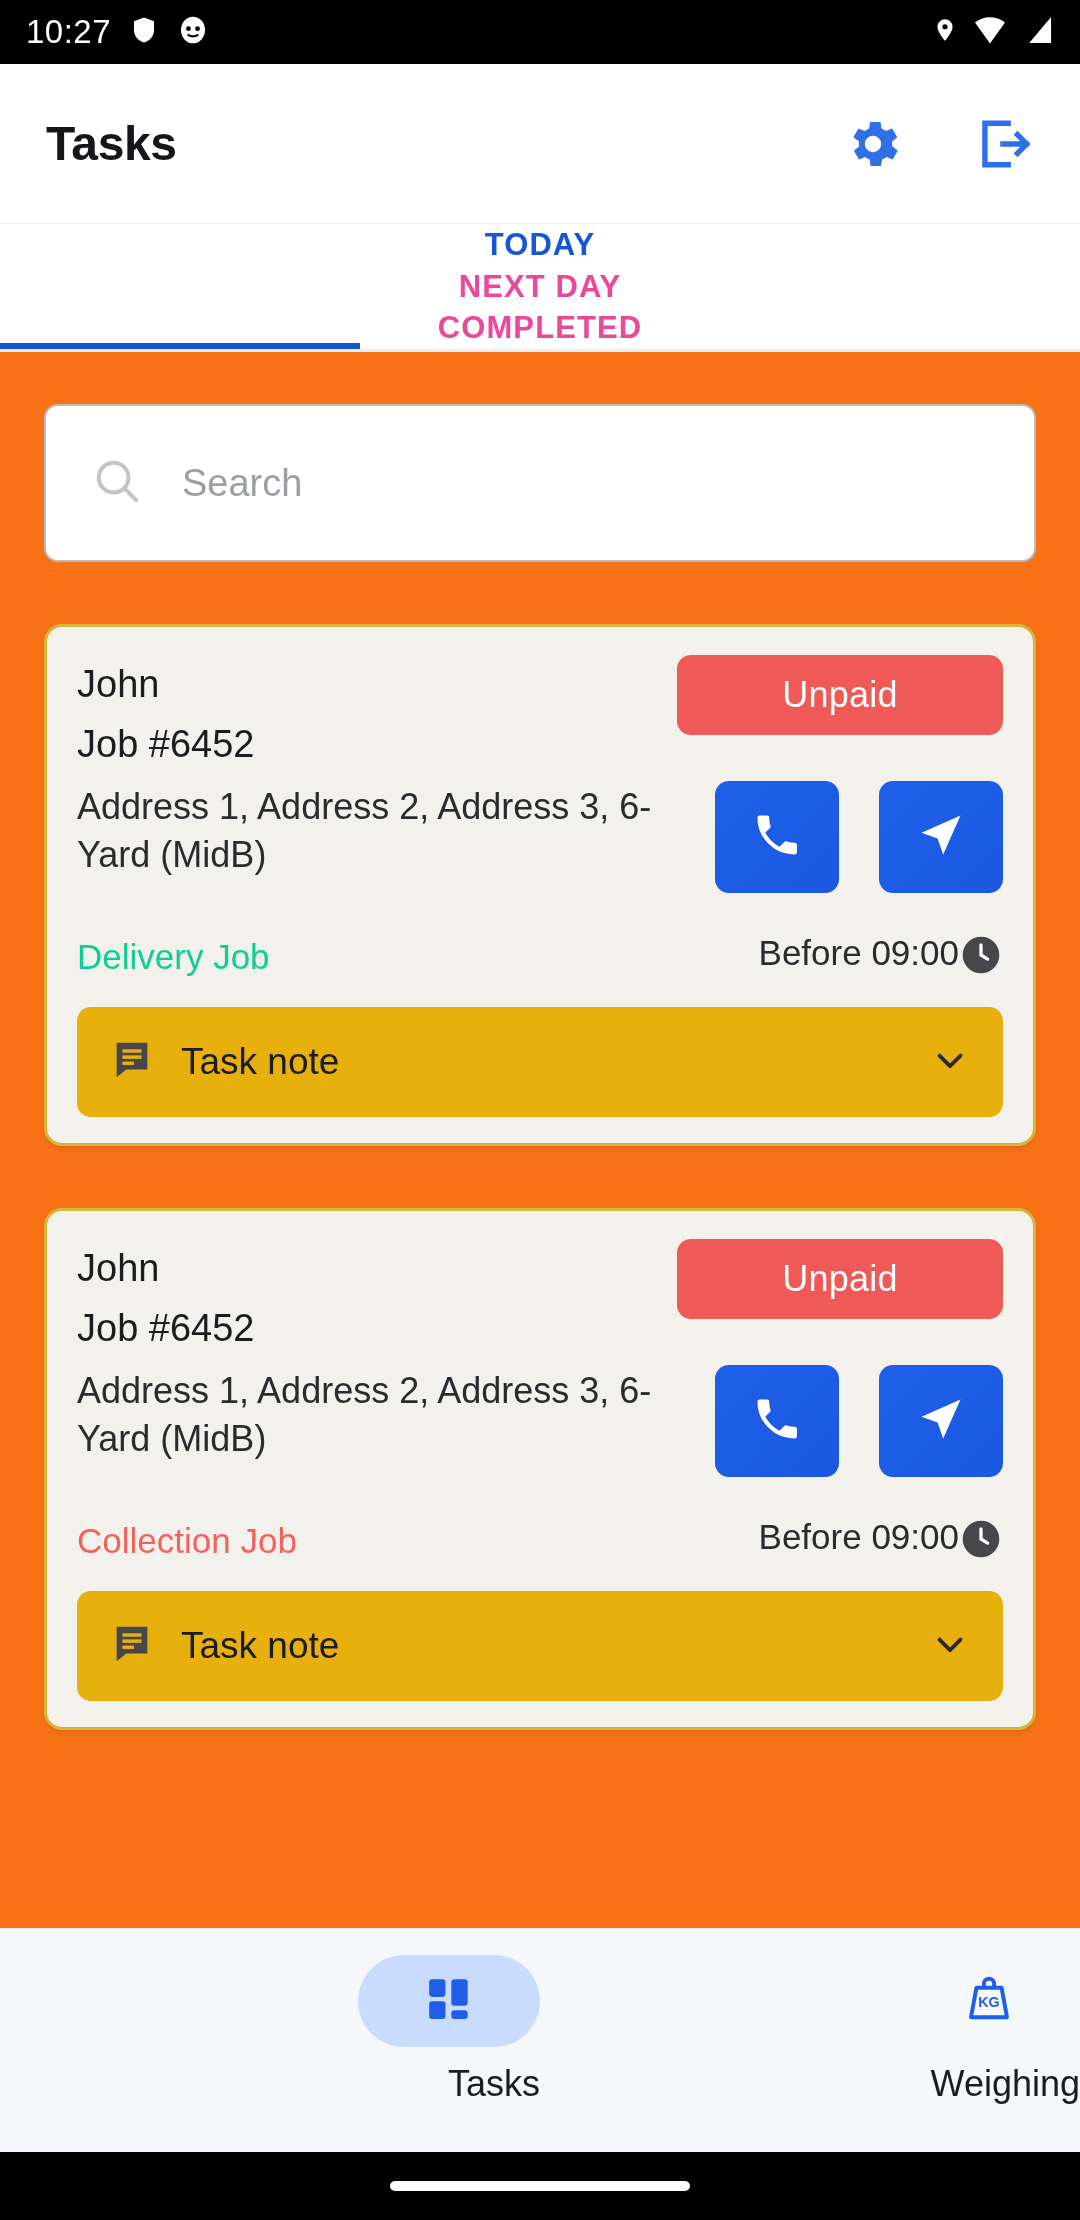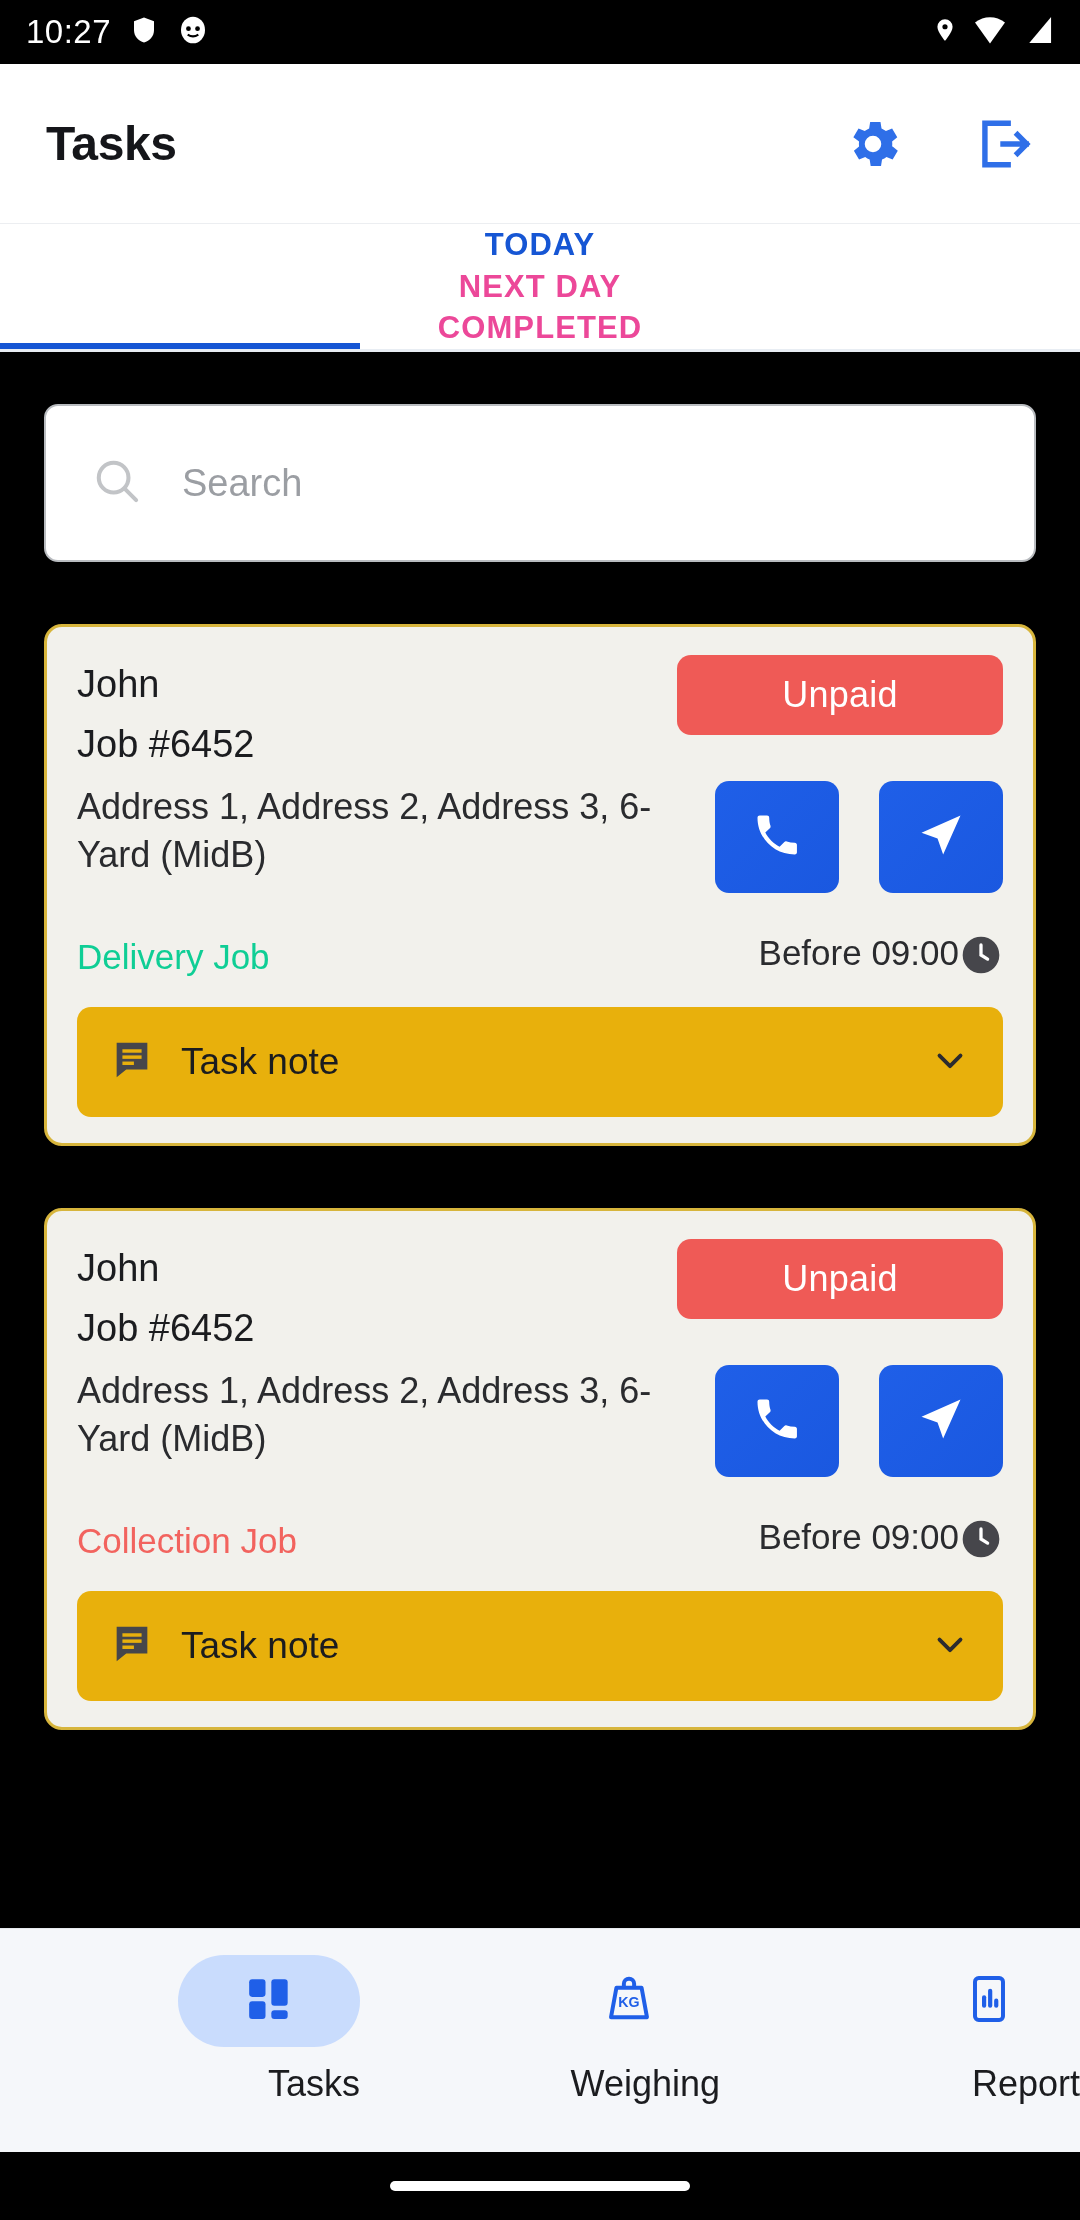--- a/index.html
+++ b/index.html
@@ -41,21 +41,21 @@
     font-size:31px; font-weight:600; letter-spacing:1.1px; color:#ec4899;
     cursor:pointer; text-transform:uppercase;
   }
   .tab.active{ color:#1656d4; }
   .tab-indicator{
     position:absolute; bottom:0; left:0; width:360px; height:6px; background:#1656d4;
   }
 
   
   .content{
-    background:#000000; padding:52px 44px 0 44px; height:1596px; overflow:hidden;
+    background:#f97316; padding:52px 44px 0 44px; height:1596px; overflow:hidden;
   }
 
   
   .search-box{
     height:158px; border:2px solid #b9bcc0; border-radius:14px;
     display:flex; align-items:center; padding:0 44px; background:#fff;
   }
   .search-ph{ font-size:38px; color:#9b9ea3; margin-left:38px; }
 
   
@@ -330,31 +330,18 @@
         <svg width="56" height="56" viewBox="0 0 24 24">
           <path fill="none" stroke="#1f5fe8" stroke-width="1.7" stroke-linejoin="round" d="M6.6 7.2h10.8l2.3 12.6H4.3L6.6 7.2z"></path>
           <path fill="none" stroke="#1f5fe8" stroke-width="1.7" d="M9.8 7.2V5.5a2.2 2.2 0 0 1 4.4 0v1.7"></path>
           <text x="12" y="15.6" font-size="6.1" font-weight="bold" fill="#1f5fe8" text-anchor="middle" font-family="Liberation Sans, sans-serif">KG</text>
         </svg>
       </span>
     </div>
     <div class="nav-label">Weighing</div>
   </div>
 
-  <div class="nav-item">
-    <div class="nav-pill">
-      <span>
-        <svg width="56" height="56" viewBox="0 0 24 24">
-          <rect x="6" y="3" width="12" height="18" rx="1.6" fill="none" stroke="#1f5fe8" stroke-width="1.7"></rect>
-          <rect x="9" y="10.4" width="1.8" height="5.4" rx=".9" fill="#1f5fe8"></rect>
-          <rect x="11.6" y="7.6" width="1.8" height="8.2" rx=".9" fill="#1f5fe8"></rect>
-          <rect x="14.2" y="11.8" width="1.8" height="4" rx=".9" fill="#1f5fe8"></rect>
-        </svg>
-      </span>
-    </div>
-    <div class="nav-label">Report</div>
-  </div>
 
 </div>
 
 <div class="gesture">
   <div class="gesture-pill"></div>
 </div>
 
 </body></html>

